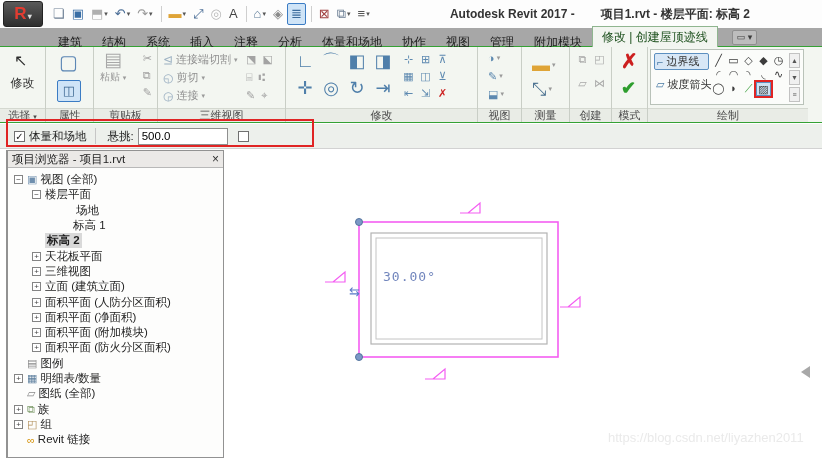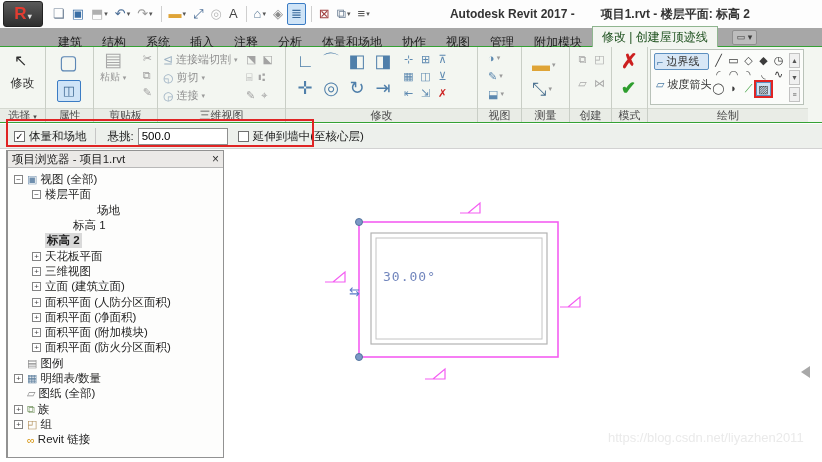--- a/index.html
+++ b/index.html
@@ -368,21 +368,20 @@
     </div>
   </div>
 
   <div class="optionsbar">
     <span style="margin-left:14px;" class="cbx">✓</span>
     <span class="opt-label">体量和场地</span>
     <span class="opt-sep"></span>
     <span class="opt-label">悬挑:</span>
     <input class="opt-input" value="500.0" style="">
     <span style="margin-left:10px;" class="cbx"></span>
-    <span class="opt-label">延伸到墙中(至核心层)</span>
   </div>
   <div class="red-frame"></div>
 
   <svg class="canvas-svg" width="598" height="313" viewBox="0 0 598 313">
     <rect x="147" y="84" width="176" height="111" fill="none" stroke="#b3b3b3" stroke-width="1.2"></rect>
     <rect x="152" y="89" width="166" height="101" fill="none" stroke="#c4c4c4" stroke-width="1"></rect>
     <rect x="135" y="73" width="199" height="135" fill="none" stroke="#f45ef2" stroke-width="1.6"></rect>
     <path d="M236,64 L256,64 L256,54 L244,64" fill="none" stroke="#f45ef2" stroke-width="1.2"></path>
     <path d="M101,133 L121,133 L121,123 L109,133" fill="none" stroke="#f45ef2" stroke-width="1.2"></path>
     <path d="M336,158 L356,158 L356,148 L344,158" fill="none" stroke="#f45ef2" stroke-width="1.2"></path>
@@ -403,21 +402,21 @@
     <div class="tree" id="tree">
         <div class="titem" style="padding-left: 6px;">
           <span class="texp">−</span>
           <span class="ticon" style="color: rgb(111, 143, 174);">▣</span>
           <span class="">视图 (全部)</span>
         </div>
         <div class="titem" style="padding-left: 24px;">
           <span class="texp">−</span>
           <span class="">楼层平面</span>
         </div>
-        <div class="titem" style="padding-left: 76px;">
+        <div class="titem" style="padding-left: 55px;">
           <span class="texp hidden"></span>
           <span class="">场地</span>
         </div>
         <div class="titem" style="padding-left: 52px;">
           <span class="texp hidden"></span>
           <span class="">标高 1</span>
         </div>
         <div class="titem" style="padding-left: 24px;">
           <span class="texp hidden"></span>
           <span class="tsel">标高 2</span>

